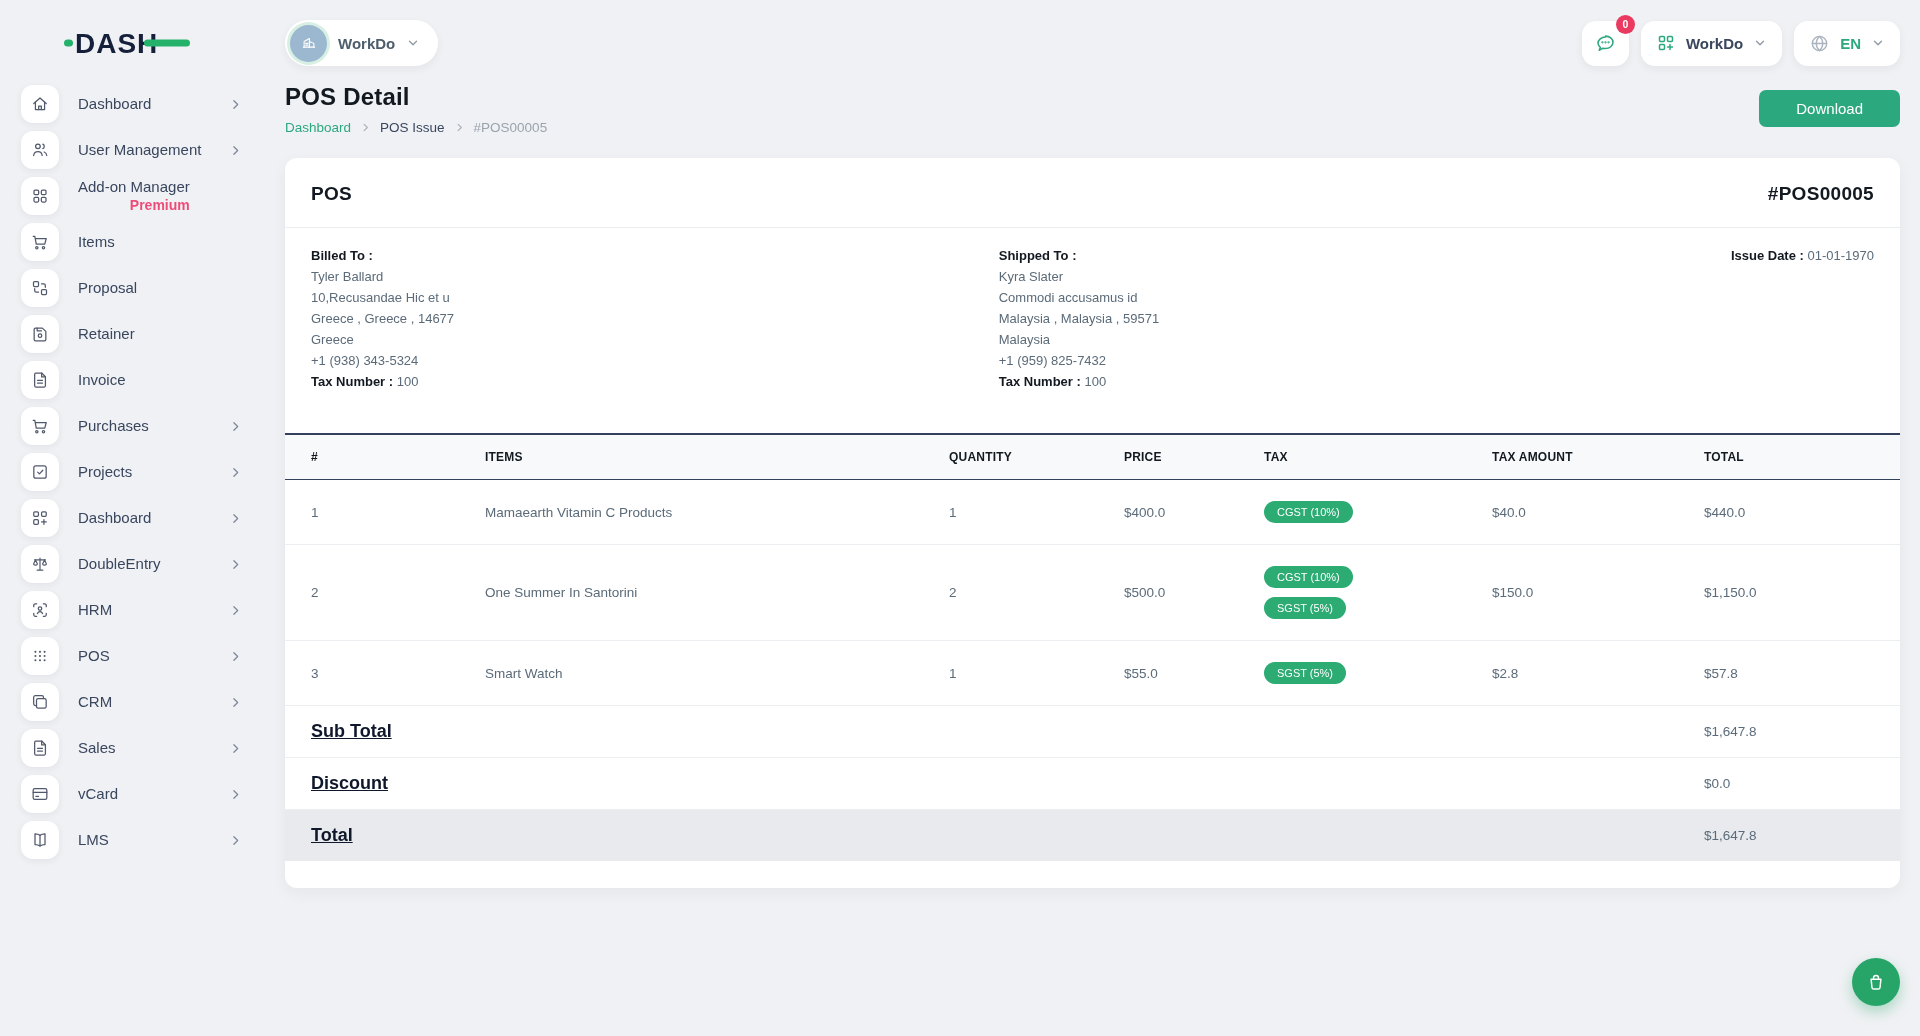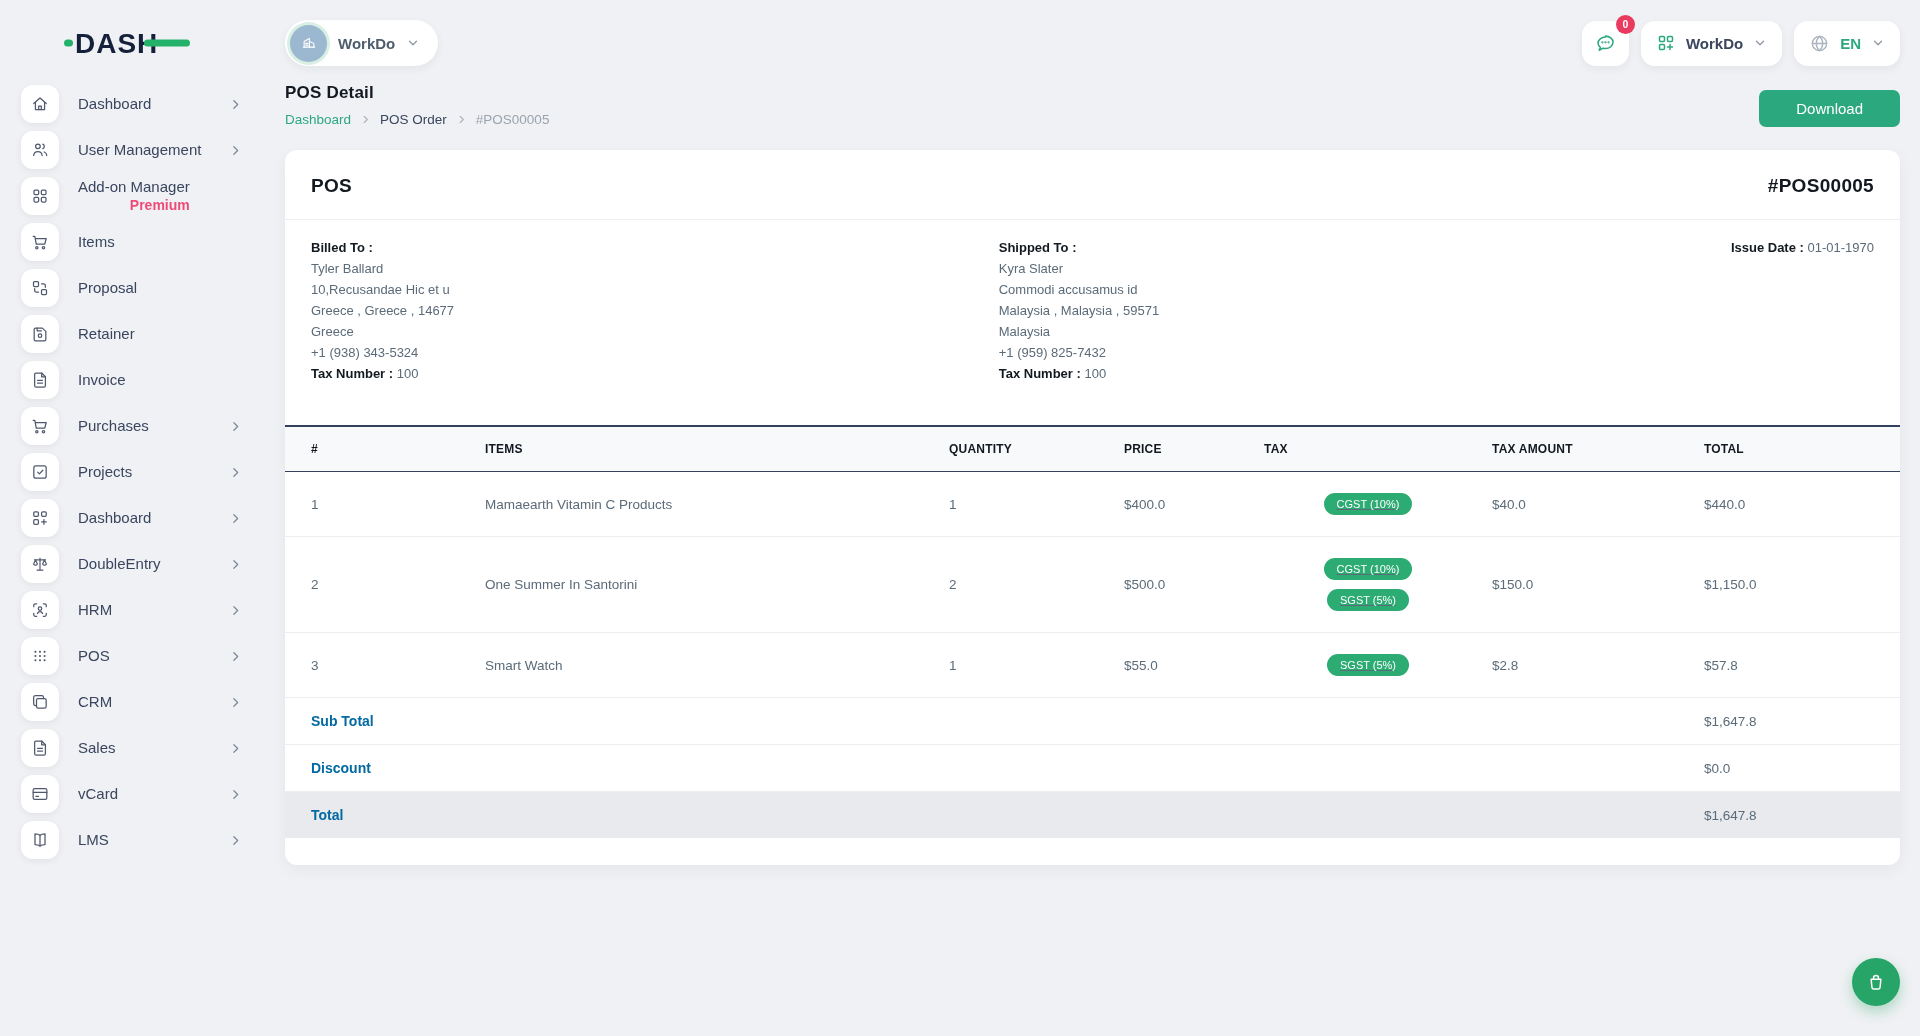--- a/index.html
+++ b/index.html
@@ -37,21 +37,21 @@
   .icon-btn { width:47px; height:45px; background:#fff; border-radius:14px; position:relative;
               display:flex; align-items:center; justify-content:center; box-shadow:0 3px 9px rgba(25,42,70,.06); cursor:pointer; }
   .count-badge { position:absolute; top:-6px; right:-6px; min-width:19px; height:19px; border-radius:50%;
                  background:#ea3a60; color:#fff; font-size:10.5px; font-weight:700;
                  display:flex; align-items:center; justify-content:center; }
   .pill { background:#fff; height:45px; border-radius:14px; display:flex; align-items:center; gap:10px;
           padding:0 15px; box-shadow:0 3px 9px rgba(25,42,70,.06); font-size:15px; font-weight:600; color:#39465e; cursor:pointer; }
   .pill .lang { color:#2ca87f; }
 
   .page-head { display:flex; justify-content:space-between; align-items:flex-start; margin-top:17px; }
-  .page-title { font-size:17px; font-weight:700; color:#131920; letter-spacing:.2px; }
+  .page-title { font-size:24px; font-weight:700; color:#131920; letter-spacing:.2px; }
   .breadcrumb { display:flex; align-items:center; gap:9px; margin-top:9px; font-size:13.5px; }
   .bc-link { color:#2ca87f; cursor:pointer; }
   .bc-item { color:#39465e; }
   .bc-current { color:#9aa4ae; }
   .download-btn { background:#2ca87f; color:#fff; border:none; border-radius:7px; font-size:15px; font-weight:500;
                   padding:10px 37px; cursor:pointer; margin-top:7px; font-family:"Liberation Sans",sans-serif; }
 
   
   .card { margin-top:23px; background:#fff; border-radius:12px; box-shadow:0 5px 16px rgba(18,38,63,.05); overflow:hidden; }
   .card-head { display:flex; justify-content:space-between; align-items:center; padding:25px 26px 22px; border-bottom:1px solid #ebedf1; }
@@ -61,25 +61,25 @@
   .addr-col1 { width:44%; }
   .addr-col2 { flex:1; }
   .addr-date { text-align:right; white-space:nowrap; }
   .lbl { color:#131920; font-weight:700; }
 
   table { width:100%; border-collapse:collapse; table-layout:fixed; font-size:13.5px; color:#5b6b79; }
   thead th { text-align:left; font-size:12px; font-weight:700; color:#131920; background:#f8f9fb;
              padding:15px 10px; border-top:2px solid #33415c; border-bottom:1px solid #33415c; letter-spacing:.2px; }
   th.c-first, td.c-first { padding-left:26px; }
   tbody td { padding:21px 10px; border-bottom:1px solid #eceef2; vertical-align:middle; }
-  .tax-badges { display:flex; flex-direction:column; gap:9px; align-items:center;text-decoration:underline; }
+  .tax-badges { display:flex; flex-direction:column; gap:9px; align-items:flex-start; }
   .badge-pill { background:#2cab73; color:#fff; font-size:11px; font-weight:500; padding:5px 13px;
                 border-radius:13px; white-space:nowrap; }
   tfoot td { padding:15px 10px; border-bottom:1px solid #eceef2; }
-  .sum-label { font-weight:700; color:#0369a1; font-size:14px; }
+  .sum-label { font-weight:700; color:#0f172a; font-size:18px;text-decoration:underline; }
   .sum-val { font-size:13.5px; color:#5b6b79; }
   .total-row td { background:#e8eaed; border-bottom:none; }
   .card-foot { height:27px; }
 
   
   .fab { position:absolute; right:20px; bottom:30px; width:48px; height:48px; border-radius:50%;
          background:#27a568; display:flex; align-items:center; justify-content:center;
          box-shadow:0 6px 14px rgba(39,165,104,.35); cursor:pointer; }
 </style>
 </head>
@@ -428,21 +428,21 @@
   <div class="page-head">
     <div>
       <div class="page-title">POS Detail</div>
       <div class="breadcrumb">
         <span class="bc-link">Dashboard</span>
         <span>
             <svg width="11" height="11" viewBox="0 0 24 24" fill="none" stroke="#a7b0ba" stroke-width="2.4" stroke-linecap="round" stroke-linejoin="round">
               <path d="m9 5 7 7-7 7"></path>
             </svg>
           </span>
-        <span class="bc-item">POS Order</span>
+        <span class="bc-item">POS Issue</span>
         <span>
             <svg width="11" height="11" viewBox="0 0 24 24" fill="none" stroke="#a7b0ba" stroke-width="2.4" stroke-linecap="round" stroke-linejoin="round">
               <path d="m9 5 7 7-7 7"></path>
             </svg>
           </span>
         <span class="bc-current">#POS00005</span>
       </div>
     </div>
     <button class="download-btn">Download</button>
   </div>

